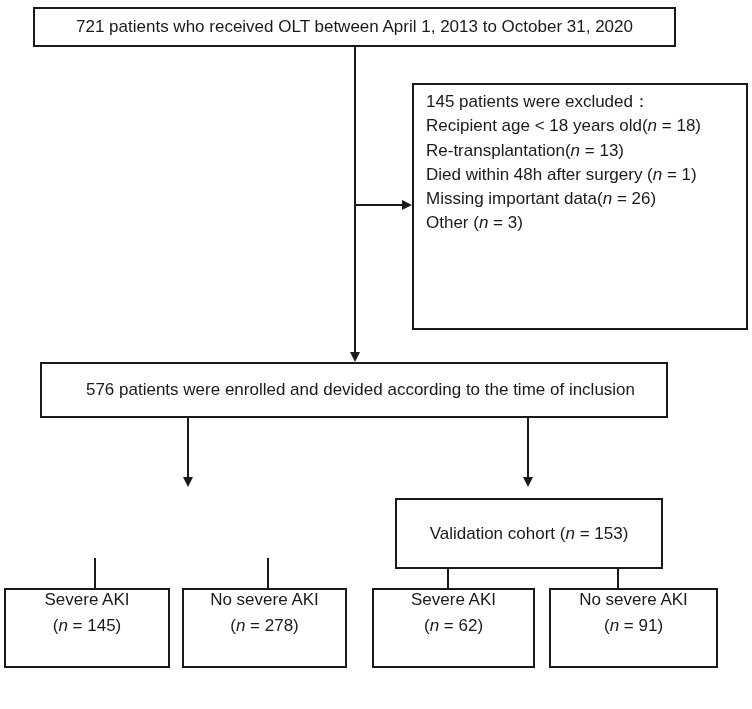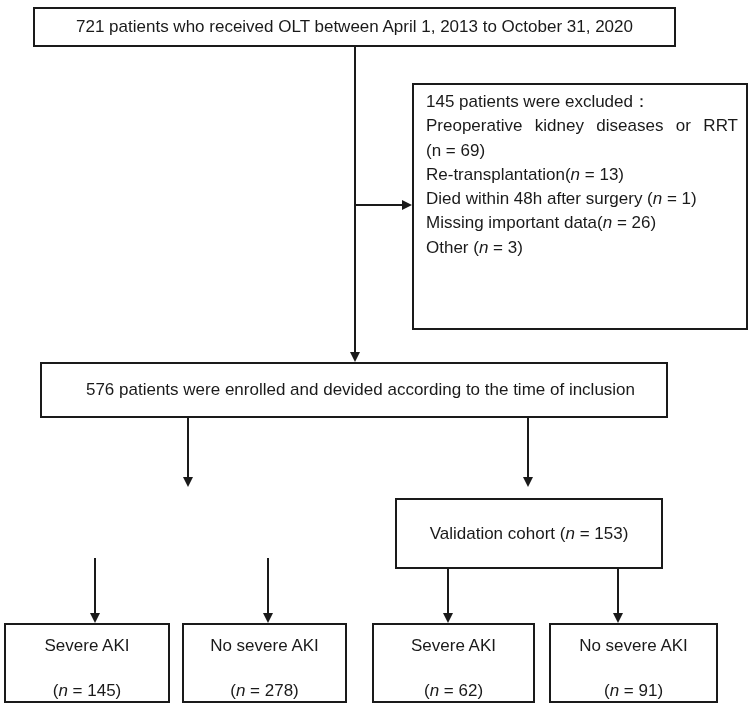--- a/index.html
+++ b/index.html
@@ -30,26 +30,26 @@
     justify-content: center;
     text-align: center;
   }
   .top-box    { left: 33px;  top: 7px;   width: 643px; height: 40px; }
   .excl-box   { left: 412px; top: 83px;  width: 336px; height: 247px;
                 padding: 5px 8px 0 12px; line-height: 24.3px; }
   .mid-box    { left: 40px;  top: 362px; width: 628px; height: 56px; padding-left: 13px; }
   .dev-box    { left: 50px;  top: 487px; width: 270px; height: 71px; }
   .val-box    { left: 395px; top: 498px; width: 268px; height: 71px; }
   .out-box {
-    top: 623px; height: 80px;
+    top: 588px; height: 80px;
     display: flex;
     flex-direction: column;
     align-items: center;
-    justify-content: flex-end;
-    row-gap: 25px;
+    justify-content: flex-start;
+    row-gap: 6px;
     text-align: center;
   }
   .out-1 { left: 4px;   width: 166px; }
   .out-2 { left: 182px; width: 165px; }
   .out-3 { left: 372px; width: 163px; }
   .out-4 { left: 549px; width: 169px; }
   .excl-line { text-align: justify; }
   i { font-style: italic; }
 </style>
 </head>
@@ -83,21 +83,21 @@
     <line x1="618" y1="558" x2="618" y2="614" stroke="#1a1a1a" stroke-width="2"></line>
     <path d="M613,613 L623,613 L618,623 Z" fill="#1a1a1a"></path>
   </svg>
 
   <div class="box top-box center-box">
     <span>721 patients who received OLT between April 1, 2013 to October 31, 2020</span>
   </div>
 
   <div class="box excl-box">
     <div class="excl-line">145 patients were excluded：</div>
-    <div class="excl-line">Preoperative kidney diseases or RRT (n&nbsp;=&nbsp;69)</div>
+    <div class="excl-line">Recipient age &lt; 18 years old(<i>n</i> = 18)</div>
     <div class="excl-line">Re-transplantation(<i>n</i> = 13)</div>
     <div class="excl-line">Died within 48h after surgery (<i>n</i> = 1)</div>
     <div class="excl-line">Missing important data(<i>n</i> = 26)</div>
     <div class="excl-line">Other (<i>n</i> = 3)</div>
   </div>
 
   <div class="box mid-box center-box">
     <span>576 patients were enrolled and devided according to the time of inclusion</span>
   </div>
 

